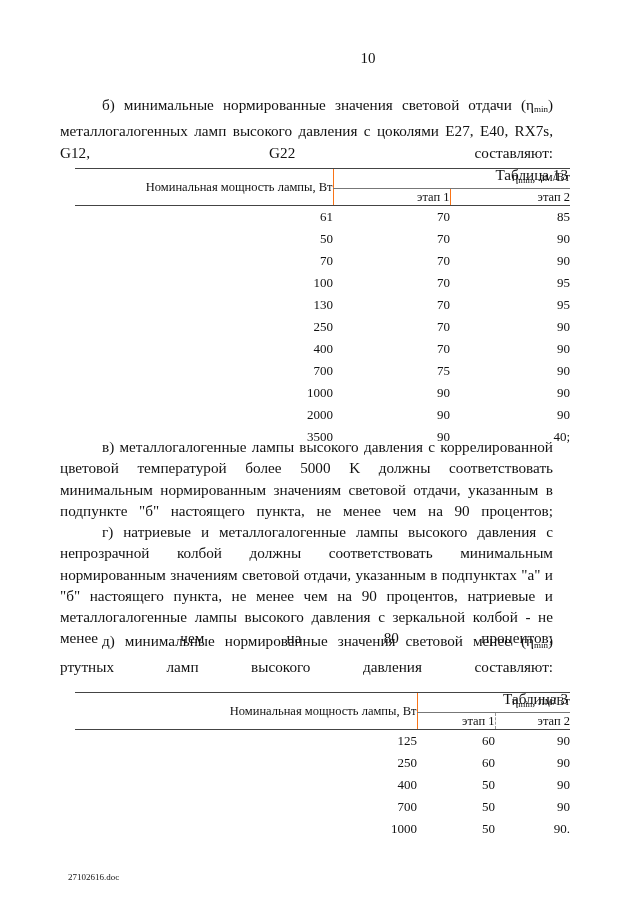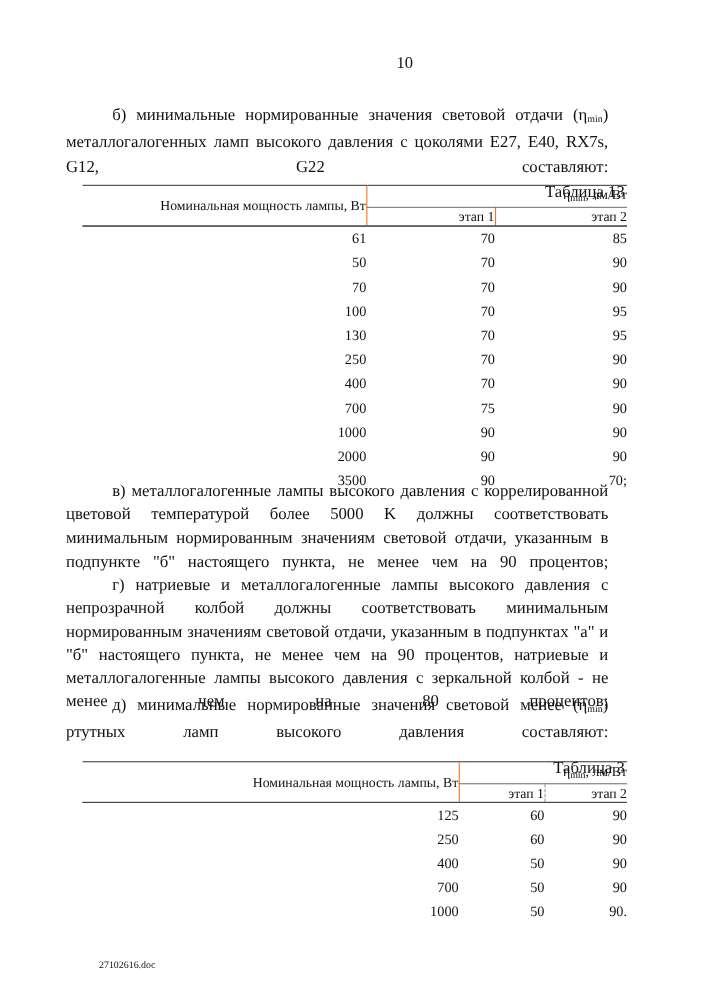--- a/index.html
+++ b/index.html
@@ -19,21 +19,21 @@
   table.t {
     position: absolute; left: 75px; width: 495px; border-collapse: collapse;
     font-size: 12.5px; text-align: right;
   }
   table.t th { font-weight: normal; padding: 0; height: 16px; line-height: 16px; }
   table.t td { padding: 0; height: 22px; line-height: 22px; font-size: 13px; }
   table.t thead tr:first-child th { border-top: 1.5px solid #444; }
   table.t thead tr:last-child th, table.t thead th.rowspan { border-bottom: 1.5px solid #444; }
   .vl { border-left: 1px solid #f97316; }
   .hl { border-bottom: 1px solid #777; }
-  .footer { position: absolute; left: 90px; top: 872px; font-size: 9px; }
+  .footer { position: absolute; left: 68px; top: 872px; font-size: 9px; }
 </style>
 </head>
 <body>
 
 <div class="page-num">10</div>
 
 <p class="para" style="top:94px;"><span class="indent"></span><span>б) минимальные нормированные значения световой отдачи (η</span><sub>min</sub><span>) металлогалогенных ламп высокого давления с цоколями Е27, Е40, RX7s, G12, G22 составляют:</span></p>
 
 <div class="table-caption" style="top:146px;">Таблица 13</div>
 
@@ -100,21 +100,21 @@
         <td>90</td>
       </tr>
       <tr>
         <td>2000</td>
         <td>90</td>
         <td>90</td>
       </tr>
       <tr>
         <td>3500</td>
         <td>90</td>
-        <td>70;</td>
+        <td>40;</td>
       </tr>
     </tbody>
 </table>
 
 <p class="para" style="top:436px;"><span class="indent"></span><span>в) металлогалогенные лампы высокого давления с коррелированной цветовой температурой более 5000 K должны соответствовать минимальным нормированным значениям световой отдачи, указанным в подпункте "б" настоящего пункта, не менее чем на 90 процентов;</span></p>
 
 <p class="para" style="top:521px;"><span class="indent"></span><span>г) натриевые и металлогалогенные лампы высокого давления с непрозрачной колбой должны соответствовать минимальным нормированным значениям световой отдачи, указанным в подпунктах "а" и "б" настоящего пункта, не менее чем на 90 процентов, натриевые и металлогалогенные лампы высокого давления с зеркальной колбой - не менее чем на 80 процентов;</span></p>
 
 <p class="para" style="top:630px;"><span class="indent"></span><span>д) минимальные нормированные значения световой менее (η</span><sub>min</sub><span>) ртутных ламп высокого давления составляют:</span></p>
 

